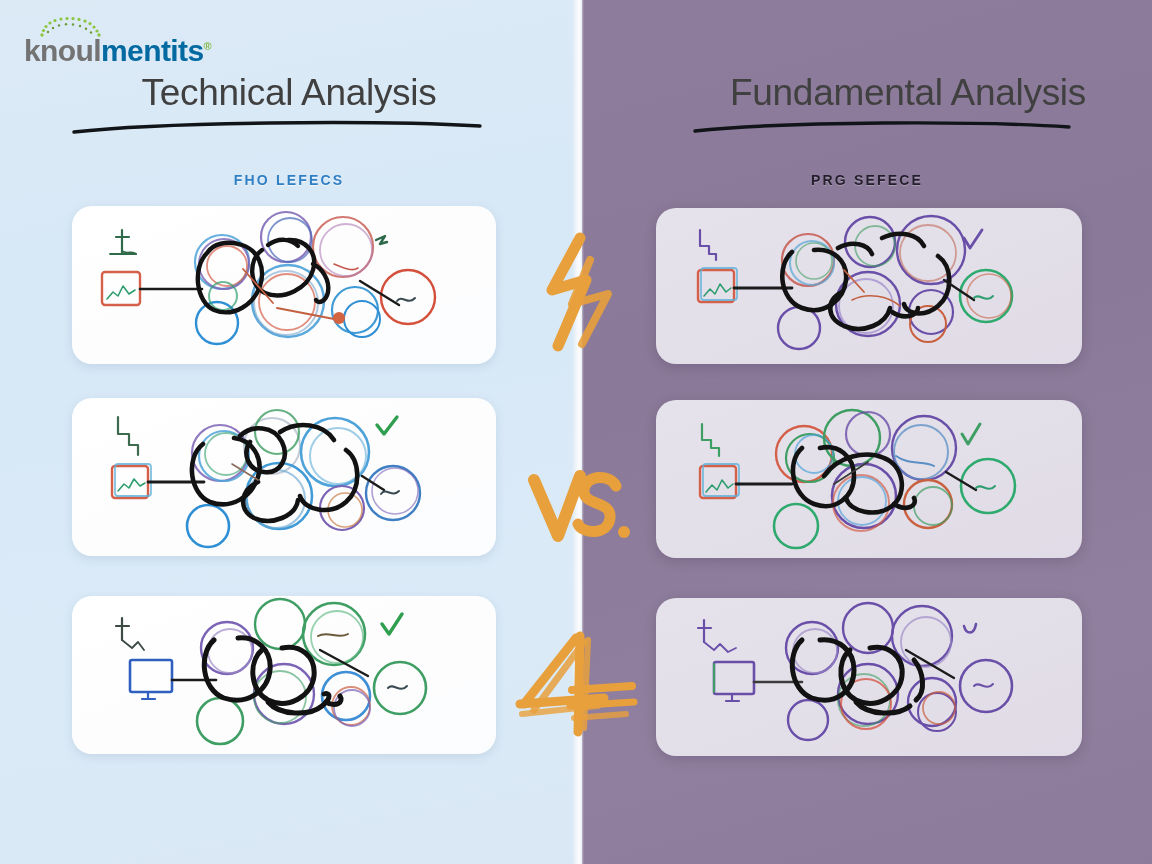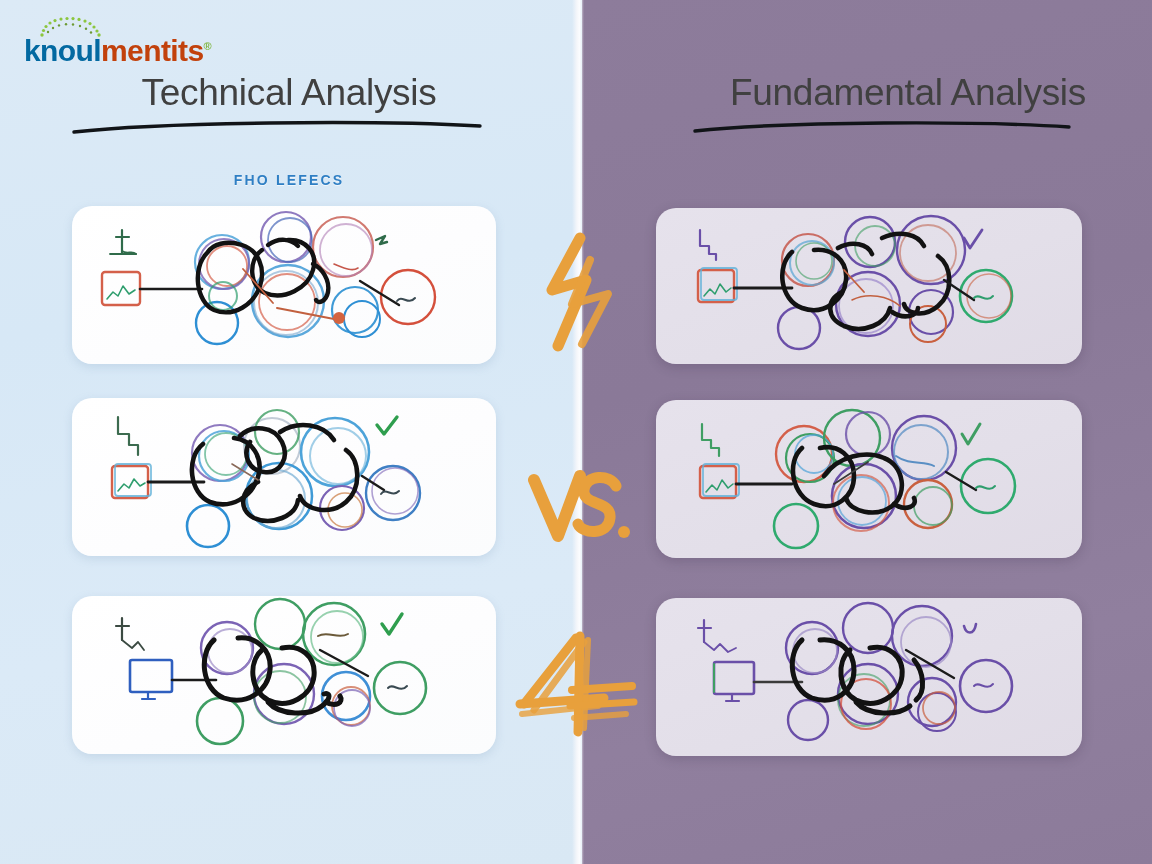--- a/index.html
+++ b/index.html
@@ -28,22 +28,22 @@
   }
 
   
   #logo { position:absolute; left:14px; top:16px; width:250px; height:52px; }
   #logo-arc { position:absolute; left:24px; top:0; width:70px; height:22px; }
   #logo-text {
     position:absolute; left:10px; top:18px;
     font-size:30px; font-weight:600; letter-spacing:-.6px;
     white-space:nowrap;
   }
-  #logo-text .k { color:#0369a1;text-align:center; }
-  #logo-text .m { color:#c2410c; }
+  #logo-text .k { color:#737373;text-align:center; }
+  #logo-text .m { color:#0369a1; }
   #logo-text .reg {
     font-size:11px; vertical-align:super; color:#7fb640;
   }
 
   
   .col-title {
     position:absolute; text-align:center;
     font-size:37px; font-weight:400; color:#404040;
     letter-spacing:-.3px; white-space:nowrap;
   }
@@ -136,20 +136,21 @@
   <svg class="title-rule" id="rule-left" viewBox="0 0 410 18" preserveAspectRatio="none">
     <path d="M2,14 C90,4 300,2 408,8" fill="none" stroke="#111418" stroke-width="3.4" stroke-linecap="round"></path>
   </svg>
 
   <div class="col-title" id="title-right">Fundamental Analysis</div>
   <svg class="title-rule" id="rule-right" viewBox="0 0 380 18" preserveAspectRatio="none">
     <path d="M3,13 C95,3 290,3 377,9" fill="none" stroke="#111418" stroke-width="3.4" stroke-linecap="round"></path>
   </svg>
 
   <div class="sub-label" id="sub-left">FHO LEFECS</div>
+  <div class="sub-label" id="sub-right">PRG SEFECE</div>
 
   <div class="card card-l c1">
     <svg class="sketch" viewBox="0 0 424 158">
       <g fill="none" stroke-linecap="round" stroke-linejoin="round">
 
         <rect x="30" y="66" width="38" height="33" rx="3" stroke="#d4604a" stroke-width="2.4"></rect>
         <path d="M35,93 L41,86 L46,90 L51,80 L57,88 L63,84" stroke="#2f9e6e" stroke-width="1.6"></path>
         <path d="M68,83 L130,83" stroke="#1b1b1b" stroke-width="2.6"></path>
 
         <path d="M50,24 L50,48 M44,31 L57,31" stroke="#2f6b4a" stroke-width="2.2"></path>

